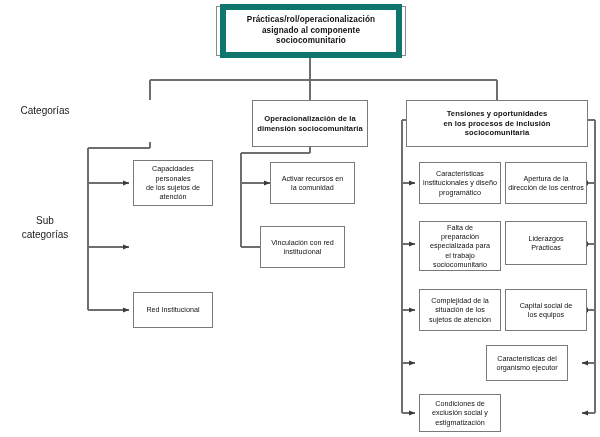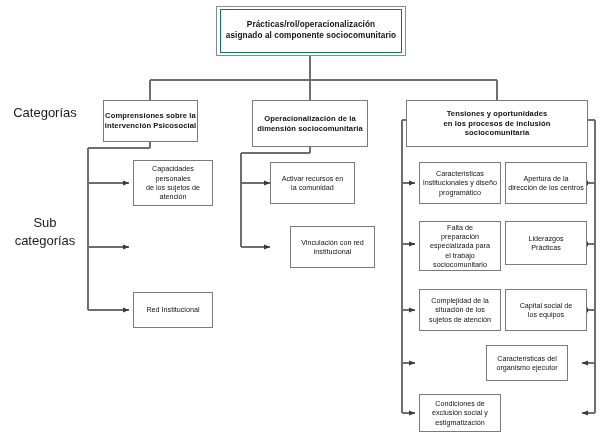--- a/index.html
+++ b/index.html
@@ -34,21 +34,21 @@
     color:#111111;
   }
   .root{
     border:1px solid #8a8a8a;
     padding:3px;
     background:#ffffff;
   }
   .root .inner{
     width:100%;
     height:100%;
-    border:1px solid #0f766e;
+    border:6px solid #0f766e;
     display:flex;
     align-items:center;
     justify-content:center;
     text-align:center;
     white-space:pre-line;
     font-weight:bold;
     font-size:8.2px;
     line-height:1.3;
     letter-spacing:0.1px;
   }
@@ -58,21 +58,21 @@
     letter-spacing:0.1px;
     line-height:1.3;
   }
   .sub{
     font-weight:normal;
     font-size:7.2px;
     line-height:1.3;
   }
   .axis-label{
     position:absolute;
-    font-size:13px;
+    font-size:10px;
     color:#1a1a1a;
     text-align:center;
     white-space:pre-line;
     line-height:1.35;
   }
 </style>
 </head>
 <body>
 
 <div id="canvas">
@@ -129,42 +129,40 @@
 
   <div class="axis-label" style="left:2px; top:104px; width:86px;">Categorías</div>
   <div class="axis-label" style="left:2px; top:214px; width:86px;">Sub
 categorías</div>
 
   <div class="node root" style="left:216px; top:6px; width:190px; height:50px;">
     <div class="inner">Prácticas/rol/operacionalización
 asignado al componente sociocomunitario</div>
   </div>
 
-  <div class="node cat" style="left:103px; top:100px; width:95px; height:42px;">Comprensiones sobre la
-intervención Psicosocial</div>
 
   <div class="node cat" style="left:252px; top:100px; width:116px; height:47px;">Operacionalización de la
 dimensión sociocomunitaria</div>
 
   <div class="node cat" style="left:406px; top:100px; width:182px; height:47px;">Tensiones y oportunidades
 en los procesos de inclusión
 sociocomunitaria</div>
 
   <div class="node sub" style="left:133px; top:160px; width:80px; height:46px;">Capacidades
 personales
 de los sujetos de
 atención</div>
 
 
   <div class="node sub" style="left:133px; top:292px; width:80px; height:36px;">Red Institucional</div>
 
   <div class="node sub" style="left:270px; top:162px; width:85px; height:42px;">Activar recursos en
 la comunidad</div>
 
-  <div class="node sub" style="left:290px; top:226px; width:85px; height:42px;">Vinculación con red
+  <div class="node sub" style="left:260px; top:226px; width:85px; height:42px;">Vinculación con red
 institucional</div>
 
   <div class="node sub" style="left:419px; top:162px; width:82px; height:42px;">Características
 institucionales y diseño
 programático</div>
 
   <div class="node sub" style="left:419px; top:221px; width:82px; height:50px;">Falta de
 preparación
 especializada para
 el trabajo

